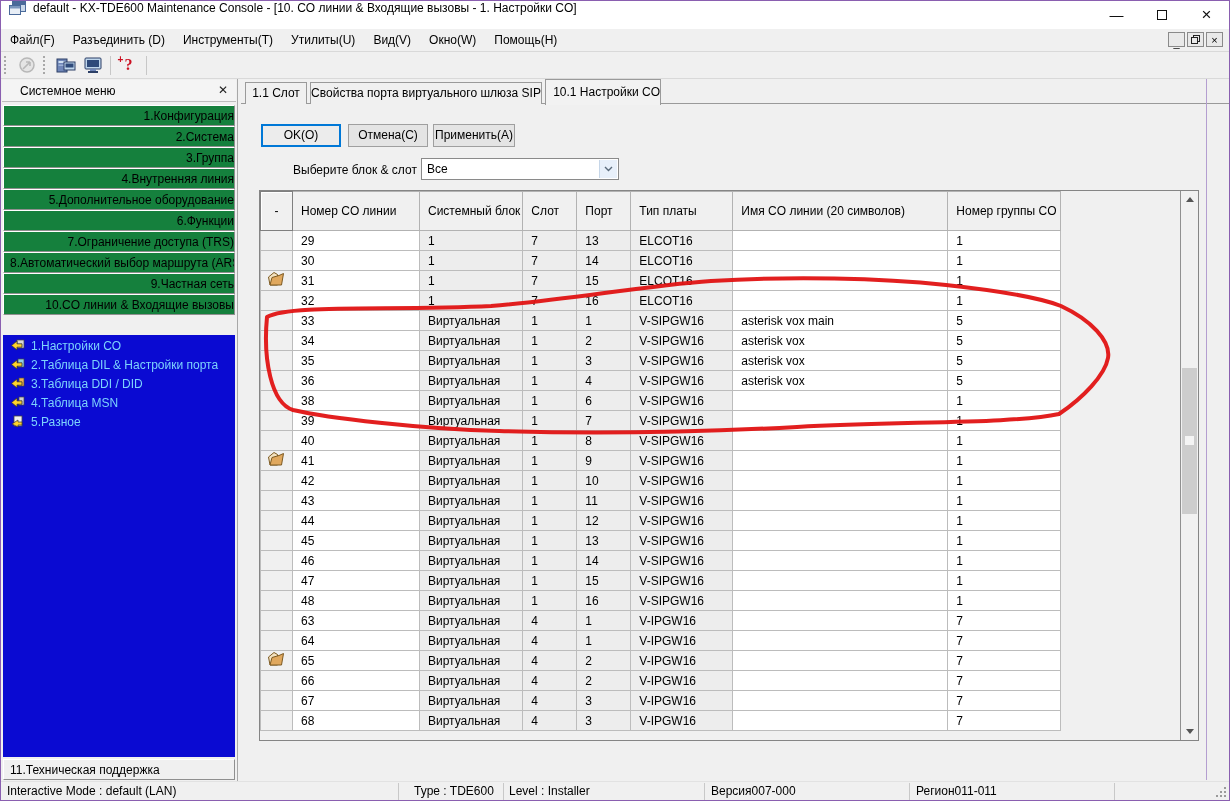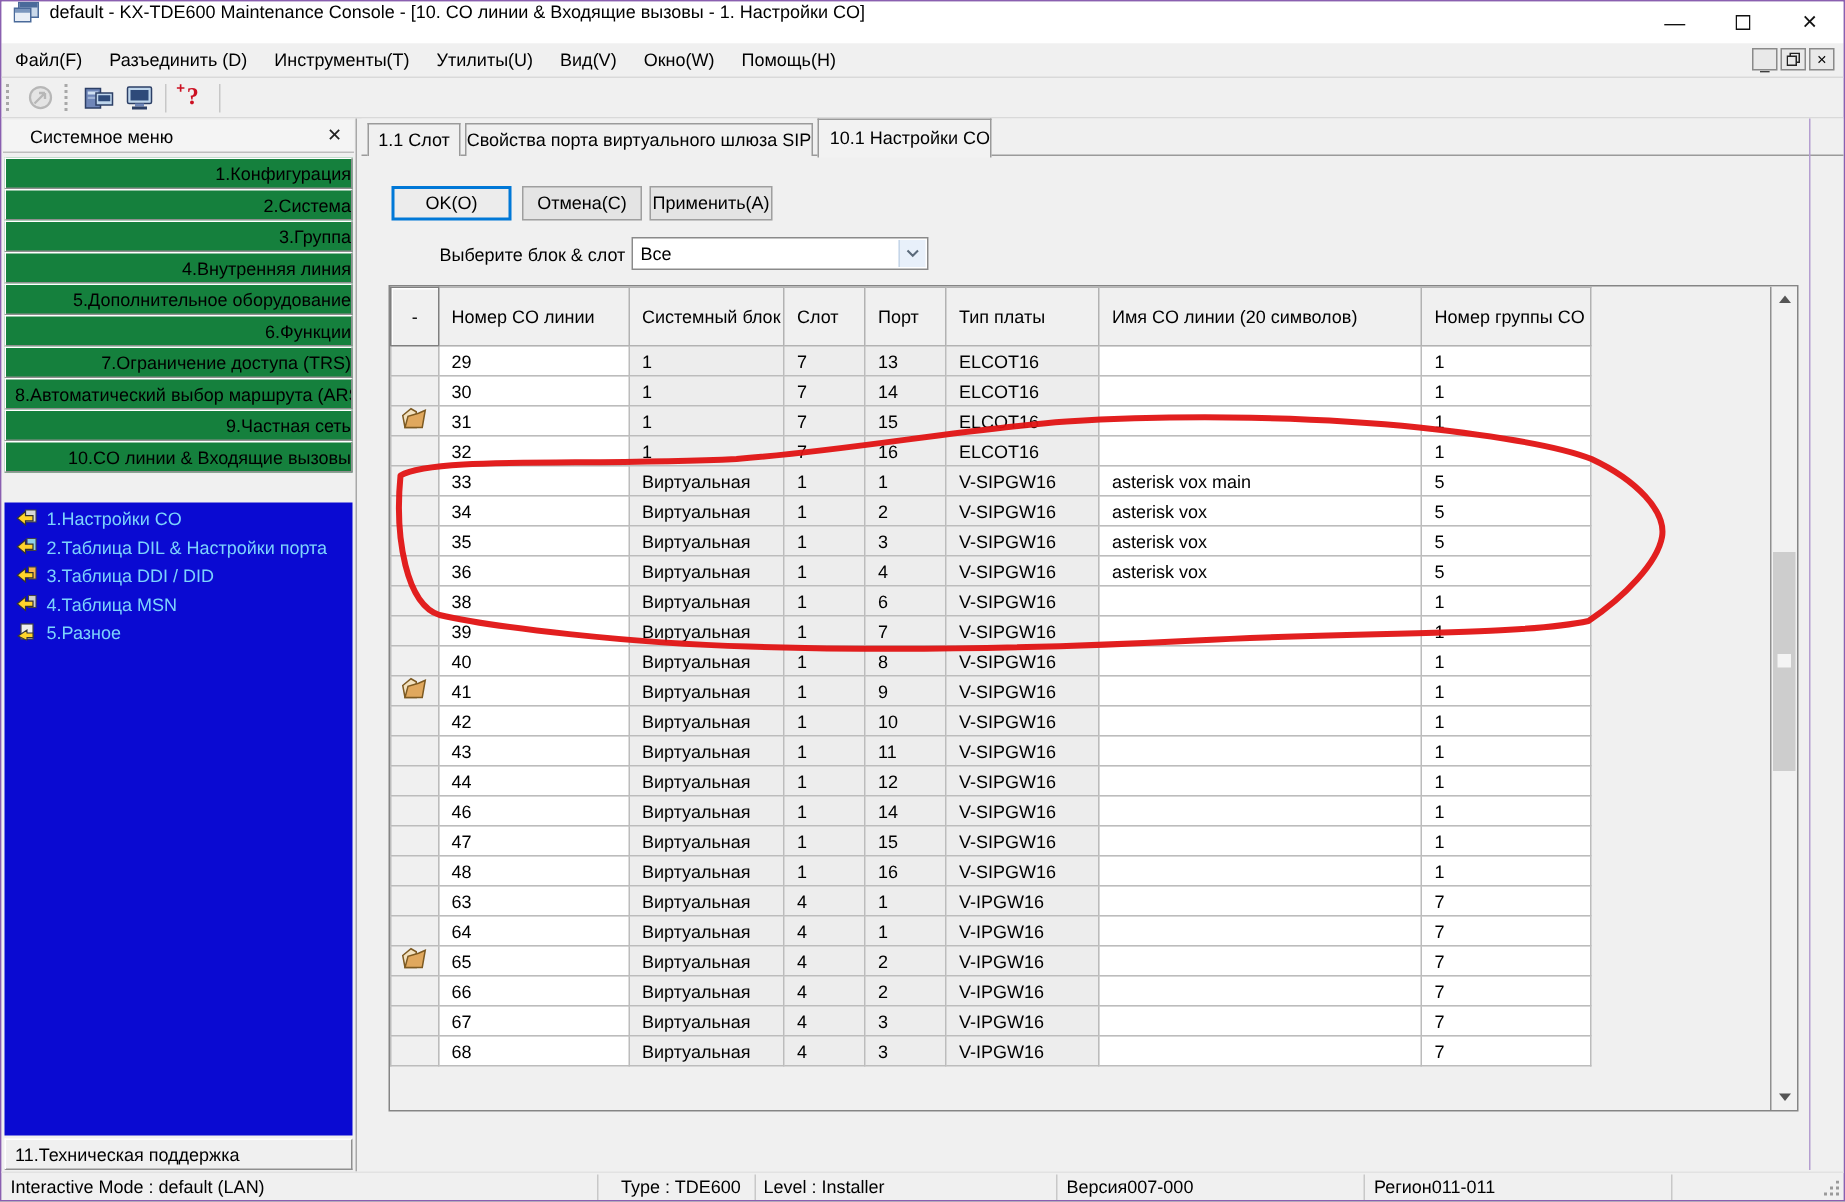--- a/index.html
+++ b/index.html
@@ -406,20 +406,30 @@
               <td>44</td>
               <td class="ro">Виртуальная</td>
               <td class="ro">1</td>
               <td class="ro">12</td>
               <td class="ro">V-SIPGW16</td>
               <td></td>
               <td>1</td>
             </tr>
             <tr>
               <td class="gutter"></td>
+              <td>45</td>
+              <td class="ro">Виртуальная</td>
+              <td class="ro">1</td>
+              <td class="ro">13</td>
+              <td class="ro">V-SIPGW16</td>
+              <td></td>
+              <td>1</td>
+            </tr>
+            <tr>
+              <td class="gutter"></td>
               <td>46</td>
               <td class="ro">Виртуальная</td>
               <td class="ro">1</td>
               <td class="ro">14</td>
               <td class="ro">V-SIPGW16</td>
               <td></td>
               <td>1</td>
             </tr>
             <tr>
               <td class="gutter"></td>

